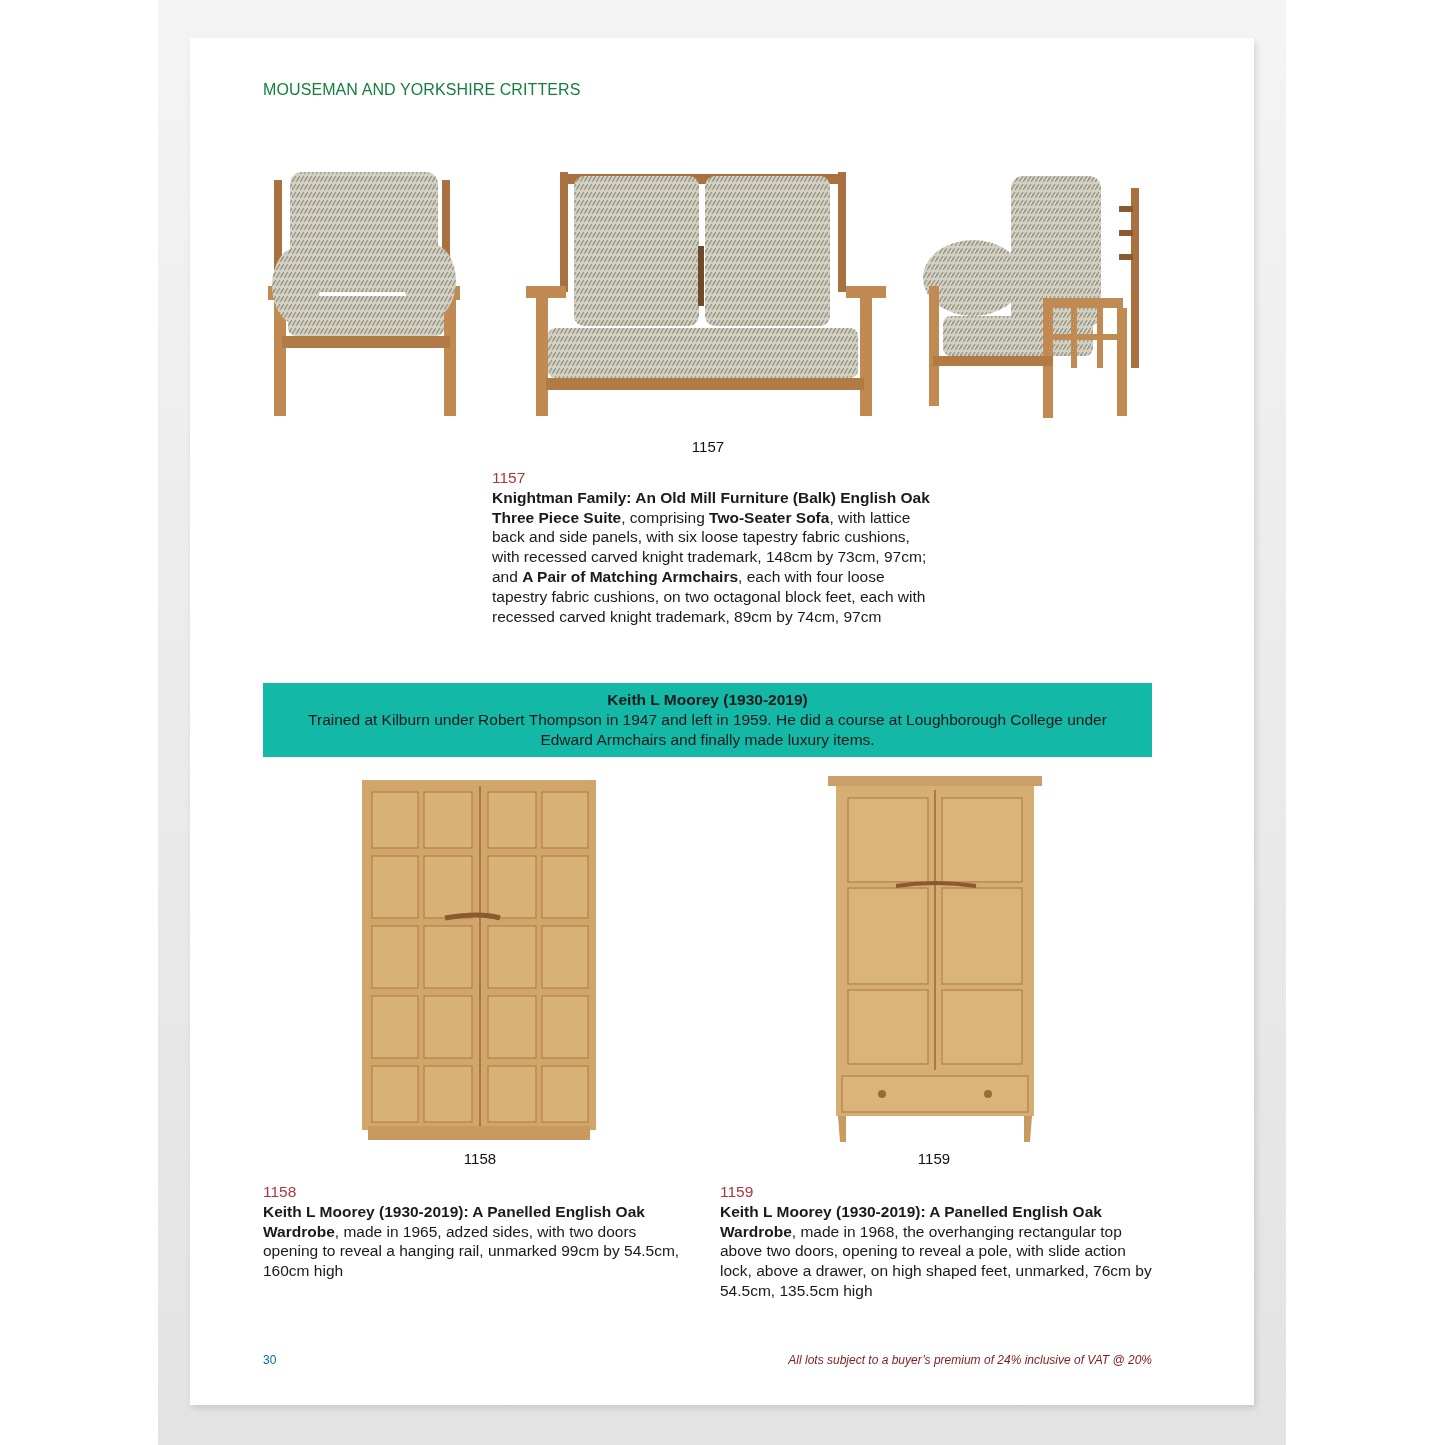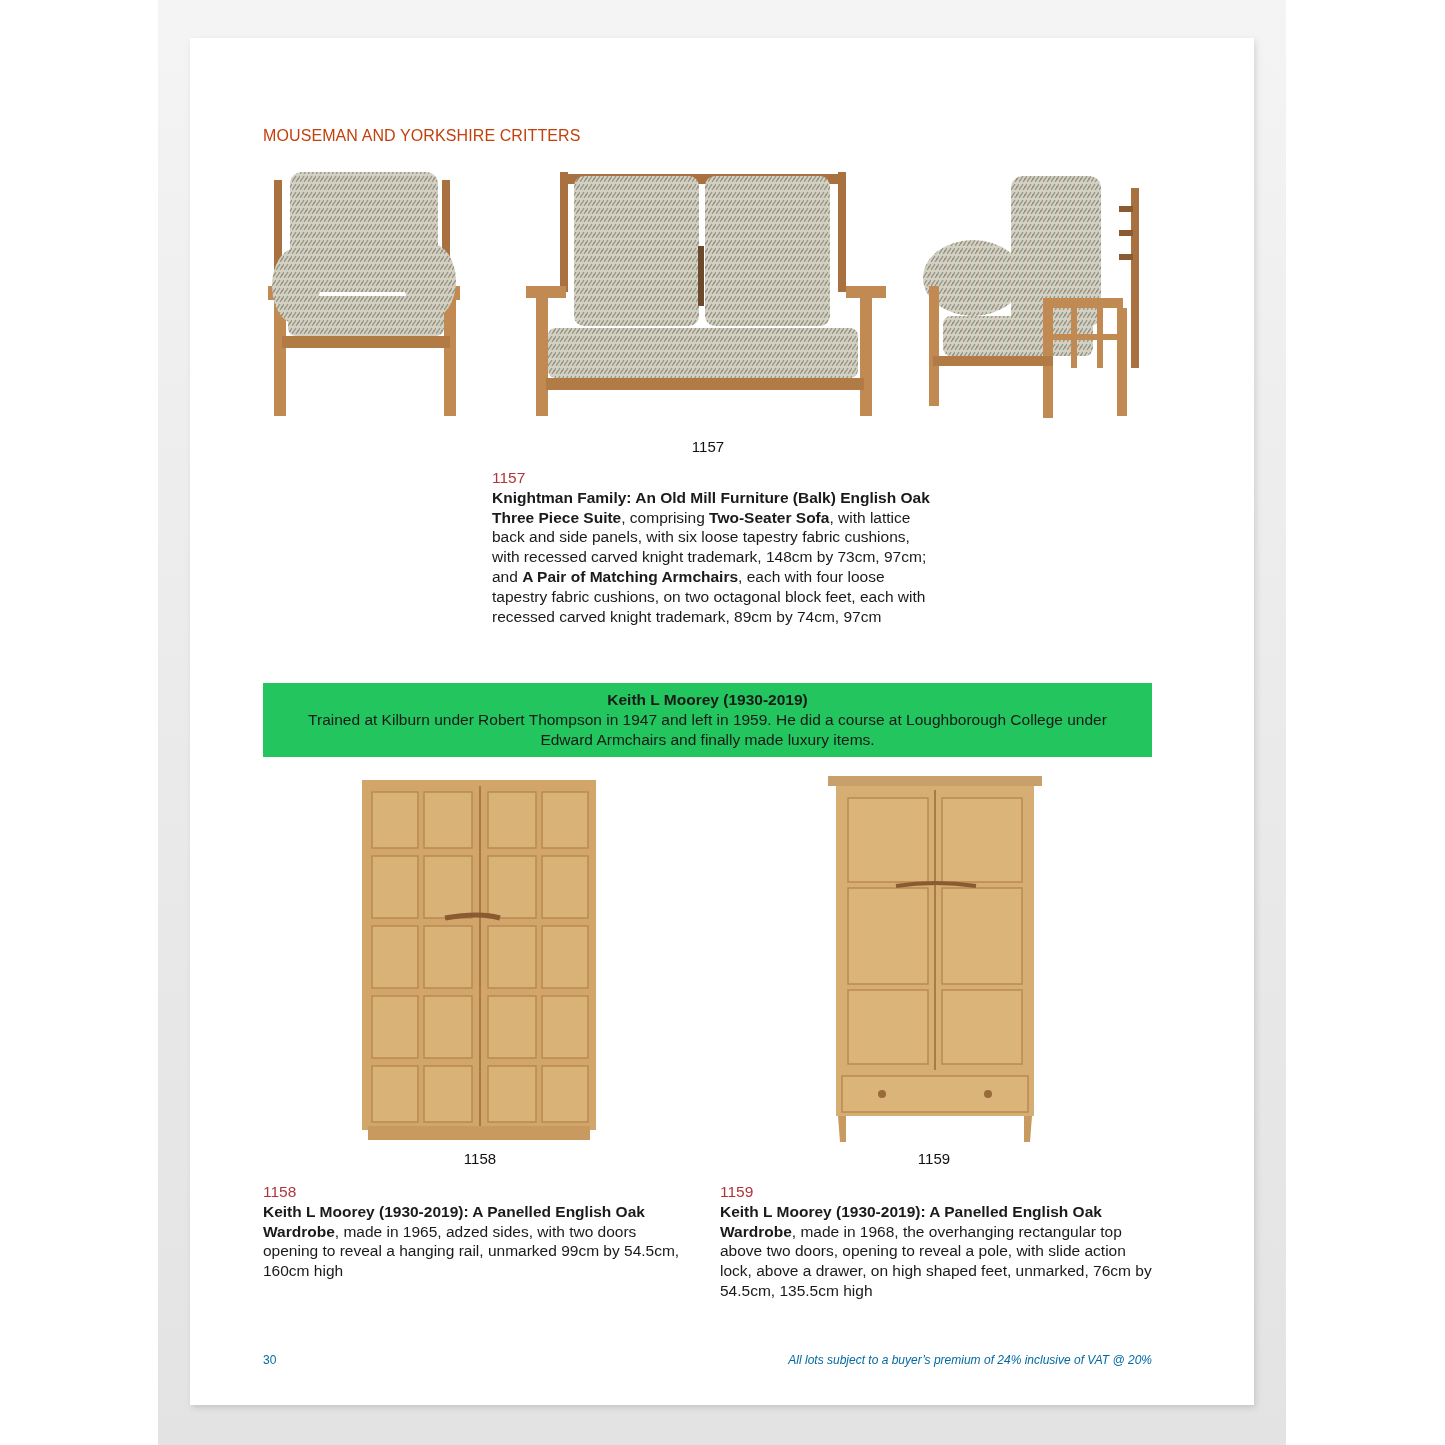--- a/index.html
+++ b/index.html
@@ -12,39 +12,39 @@
     position: absolute; left: 158px; top: 0; width: 1128px; height: 1445px;
     background: linear-gradient(180deg, #f4f4f4 0%, #ececec 40%, #e3e3e3 100%);
   }
   .page {
     position: absolute; left: 190px; top: 38px; width: 1064px; height: 1367px;
     background: #ffffff;
     box-shadow: 2px 3px 6px rgba(0,0,0,0.12);
   }
   .section-title {
     position: absolute; left: 73px; top: 43px;
-    color: #c2410c; font-size: 16px; letter-spacing: 0.1px; margin-top: 46px;
+    color: #15803d; font-size: 16px; letter-spacing: 0.1px;
   }
   .img-box { position: absolute; }
   .caption-num {
     position: absolute; font-size: 15px; color: #111; text-align: center;
   }
   .lot {
     position: absolute; font-size: 15.5px; line-height: 19.8px; color: #1a1a1a;
   }
   .lot .num { color: #b0343a; display: block; }
   .lot b { font-weight: bold; text-align: right; }
   .banner {
     position: absolute; left: 73px; top: 645px; width: 889px; height: 74px;
-    background: #22c55e; text-align: center; color: #1a1a1a;
+    background: #14b8a6; text-align: center; color: #1a1a1a;
     font-size: 15.5px; line-height: 20px; padding-top: 7px; box-sizing: border-box;
   }
   .banner .bhead { font-weight: bold; display: block; }
   .footer-page { position: absolute; left: 73px; top: 1315px; font-size: 12px; color: #0369a1; }
-  .footer-note { position: absolute; right: 102px; top: 1315px; font-size: 12px; font-style: italic; color: #0369a1; }
+  .footer-note { position: absolute; right: 102px; top: 1315px; font-size: 12px; font-style: italic; color: #7f1d1d; }
   svg { display: block; }
 </style>
 </head>
 <body>
 
 <div class="shadow-panel"></div>
 
 <div class="page">
 
   <div class="section-title">MOUSEMAN AND YORKSHIRE CRITTERS</div>

